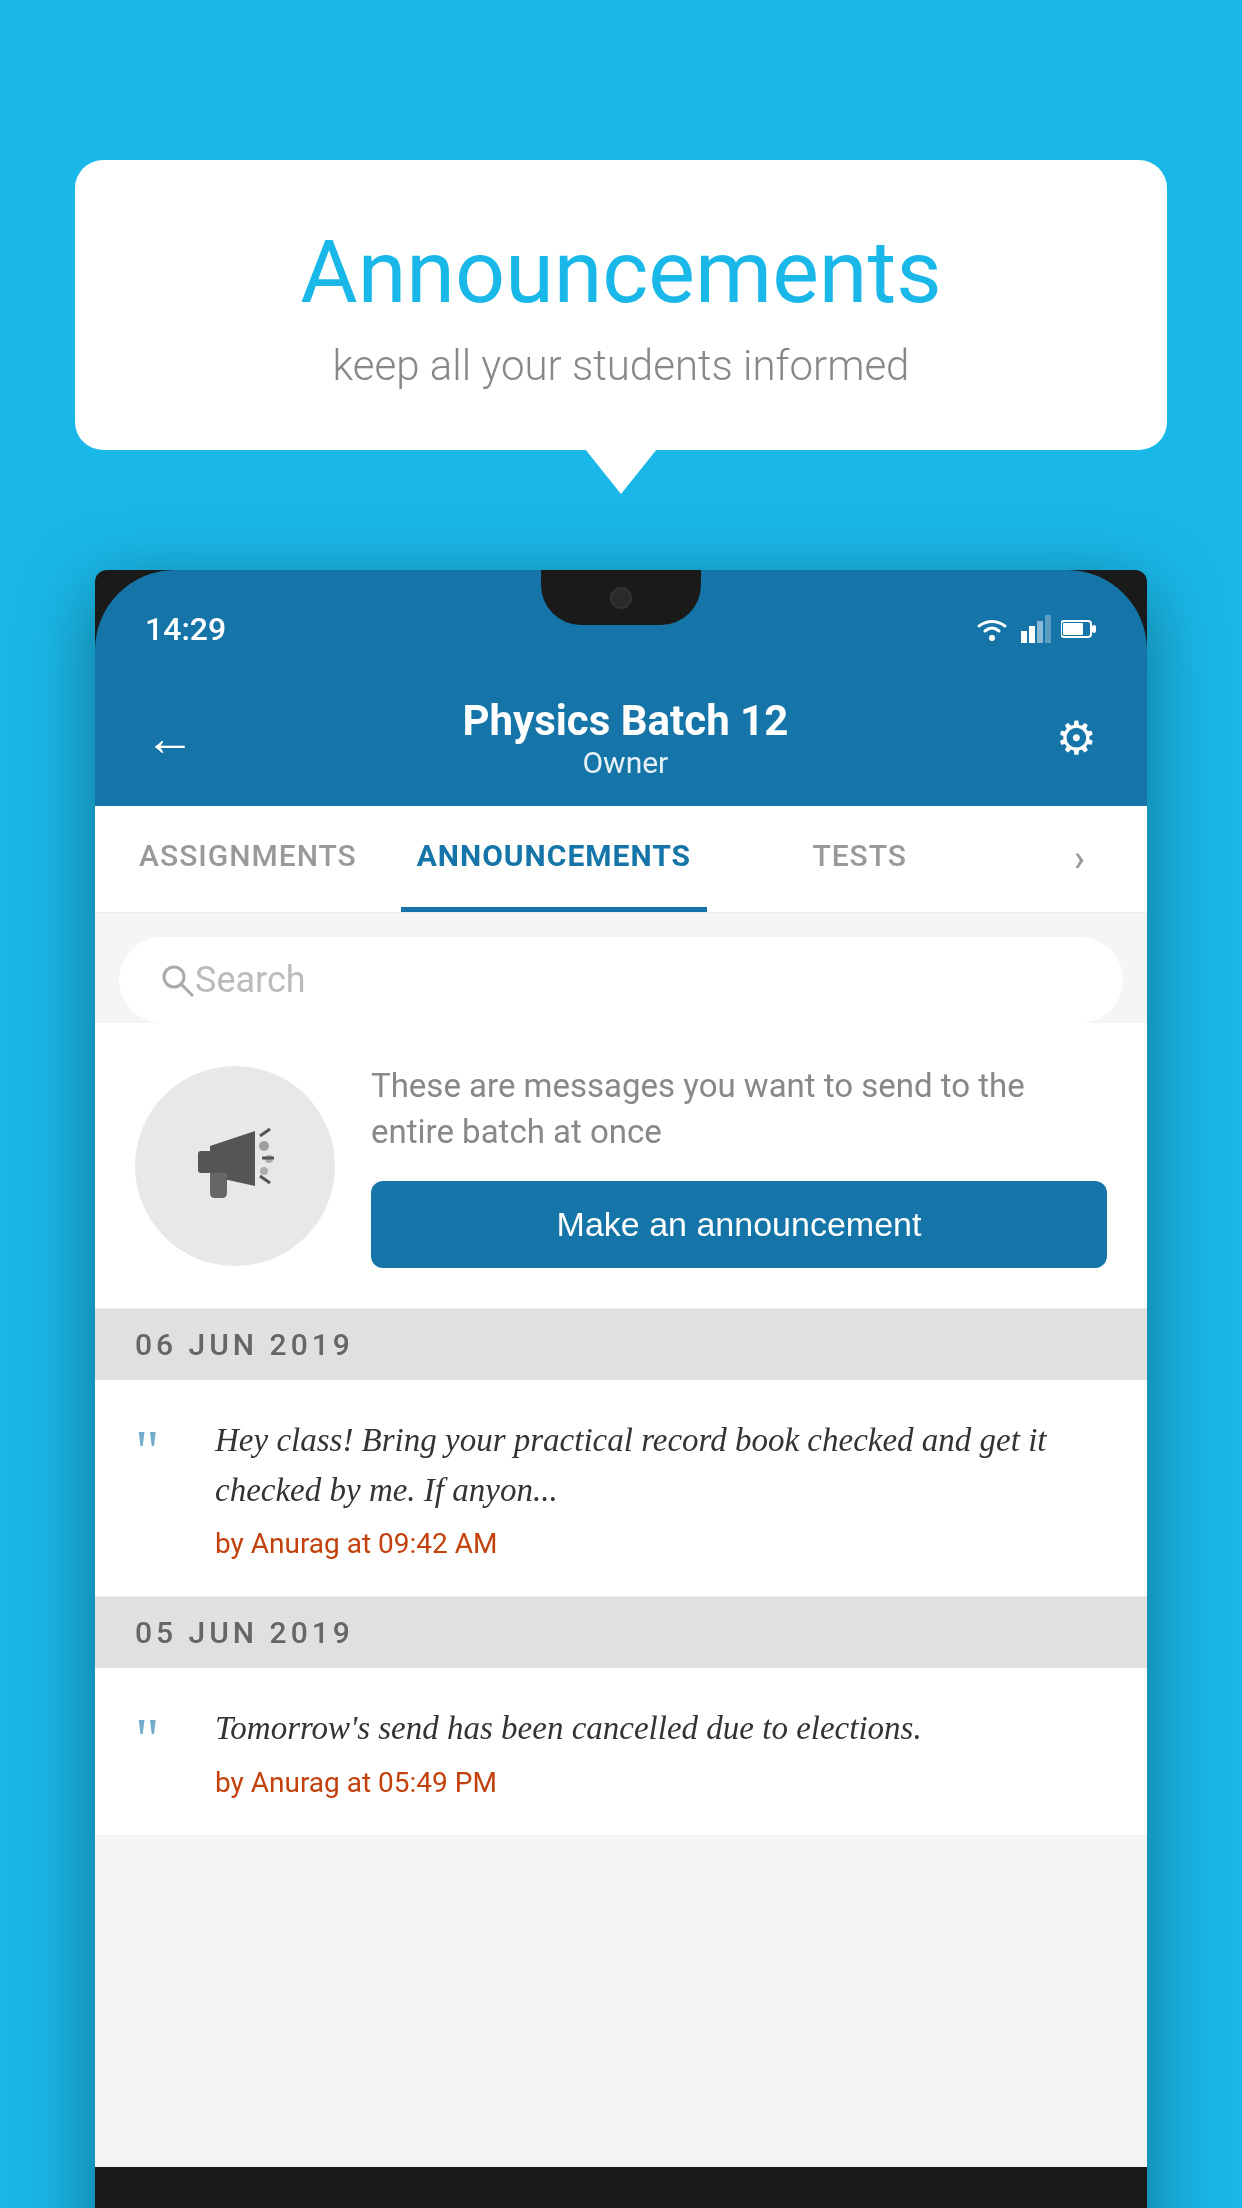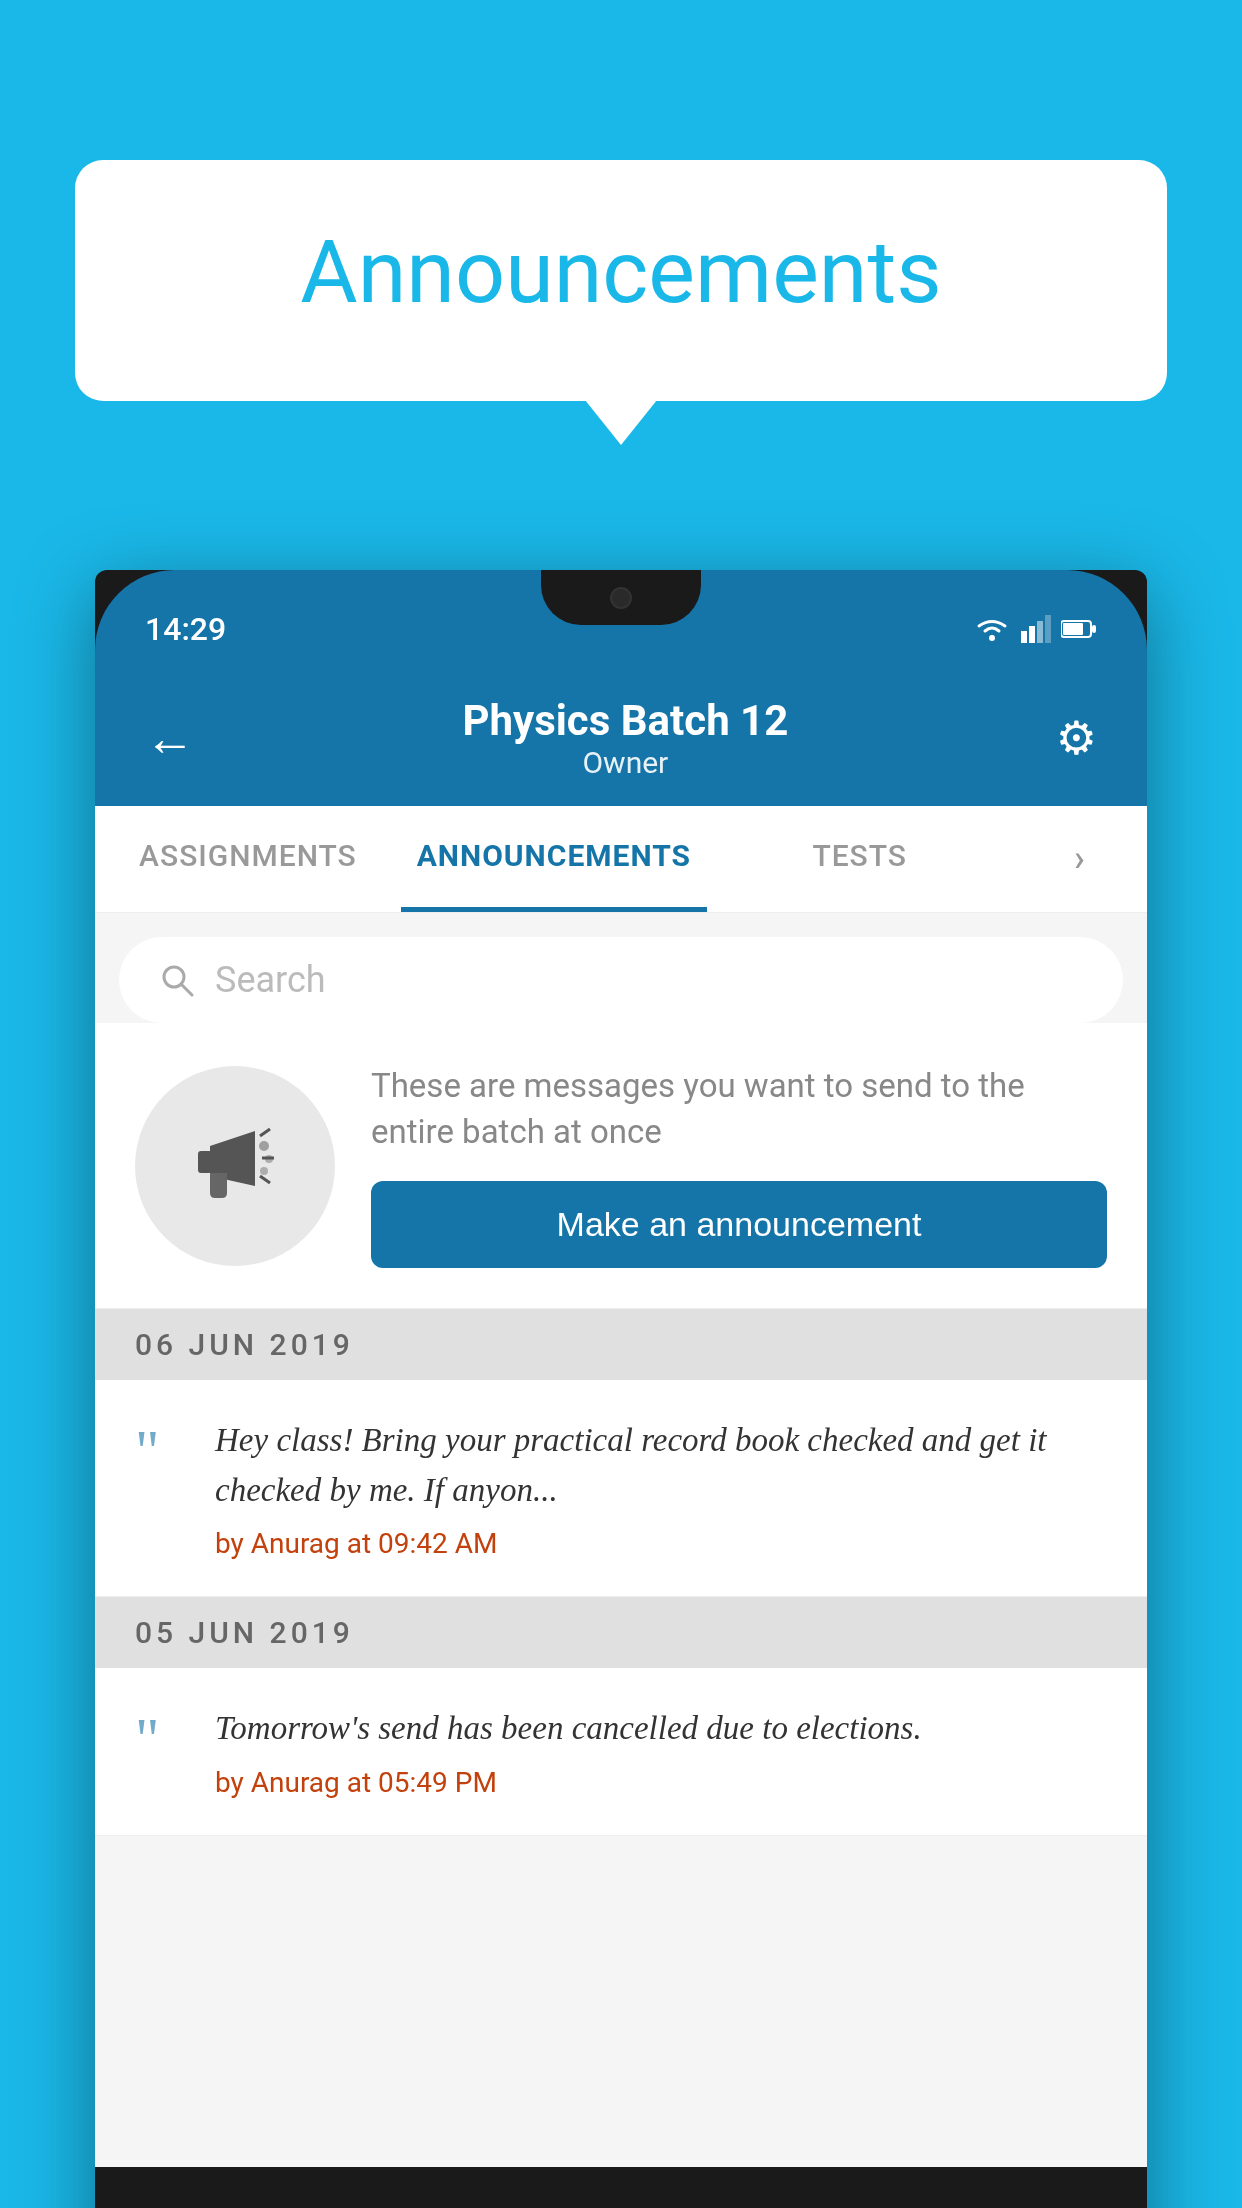--- a/index.html
+++ b/index.html
@@ -212,21 +212,20 @@
     }
 
     
     .search-bar {
       background: white;
       margin: 24px 24px 0;
       border-radius: 50px;
       padding: 22px 40px;
       display: flex;
       align-items: center;
-      gap: 20px;
     }
 
     .search-text {
       color: #bbb;
       font-size: 36px;
     }
 
     
     .announcement-promo {
       background: white;
@@ -337,20 +336,21 @@
       align-items: flex-start;
       gap: 30px;
     }
   </style>
 </head>
 <body>
 
 <div class="speech-bubble-container">
   <div class="speech-bubble">
     <div class="speech-bubble-title">Announcements</div>
+    <div class="speech-bubble-subtitle">keep all your students informed</div>
   </div>
 </div>
 
 <div class="phone-container">
   <div class="phone-frame">
 
     <div class="notch">
       <div class="camera-dot"></div>
     </div>
 

